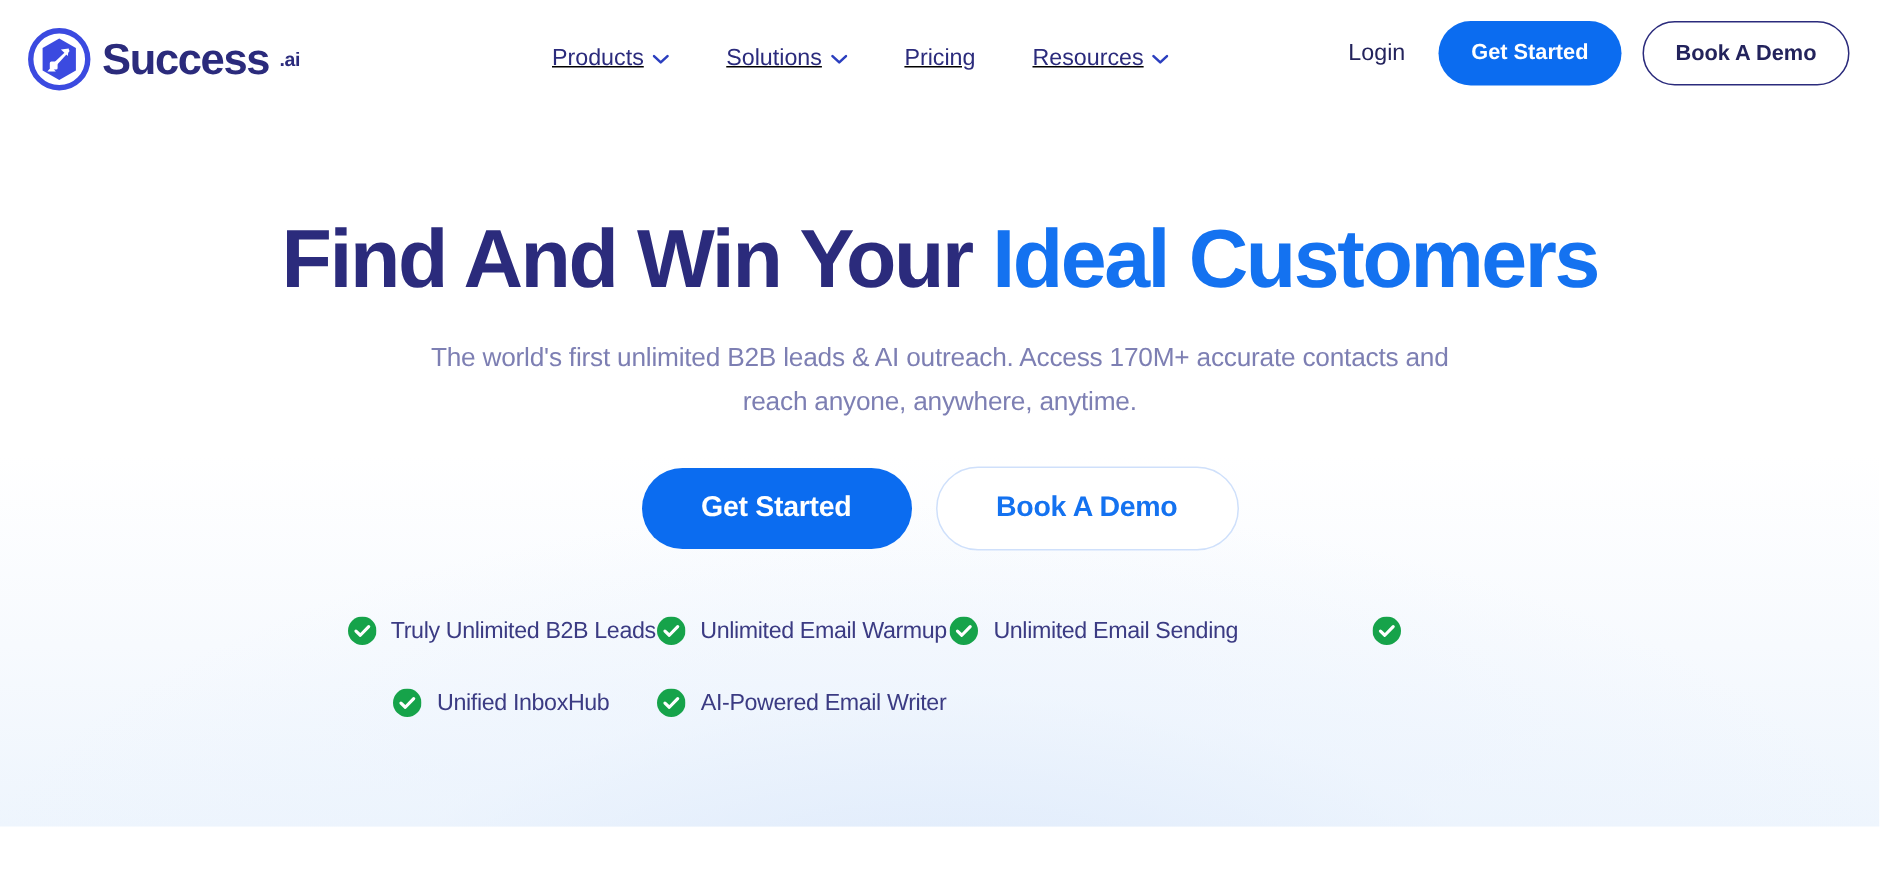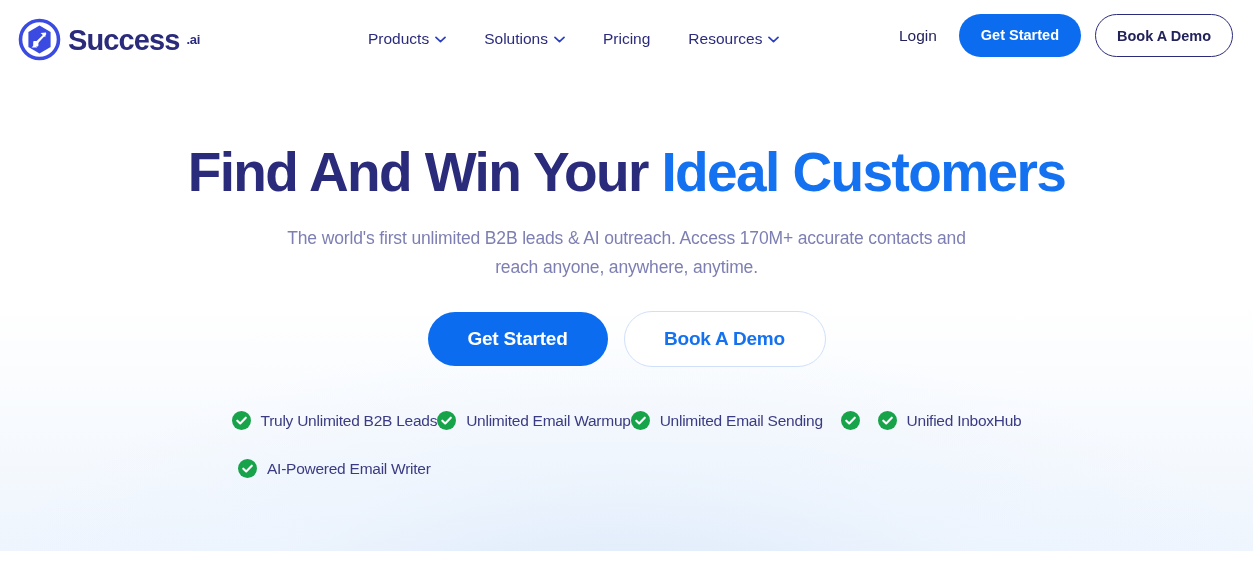--- a/index.html
+++ b/index.html
@@ -69,20 +69,21 @@
     color: #2b2b7c;
     letter-spacing: -0.3px;
   }
 
   .nav {
     position: absolute;
     left: 368px;
     top: 27px;
     display: flex;
     gap: 0;
+    text-decoration: underline;
   }
   .nav-item {
     display: flex;
     align-items: center;
     gap: 6px;
     font-size: 15.5px;
     color: #2b2b7c;
     padding: 3px 0;
     margin-right: 38px;
     cursor: pointer;
@@ -232,21 +233,21 @@
     color: #f2685a;
     letter-spacing: -0.2px;
     display: block;
   }
 
   
   .features {
     margin: 44px auto 0;
     width: 790px;
     display: grid;
-    grid-template-columns: repeat(5, 1fr);
+    grid-template-columns: repeat(4, 1fr);
     row-gap: 29px;
   }
   .feature {
     display: flex;
     align-items: center;
     justify-content: center;
     gap: 10px;
   }
   .check-icon { width: 19px; height: 19px; flex: 0 0 19px; display: block; }
   .feature-label {

